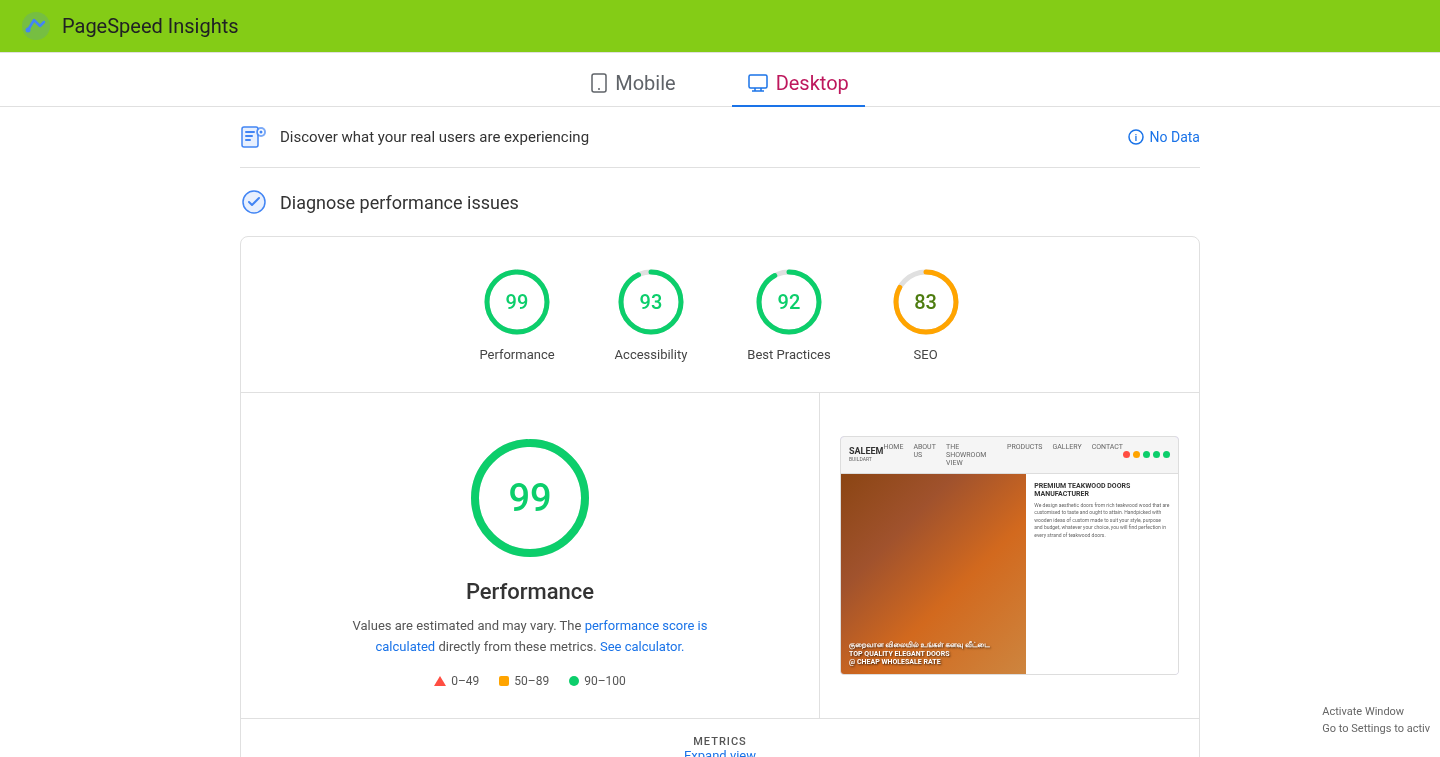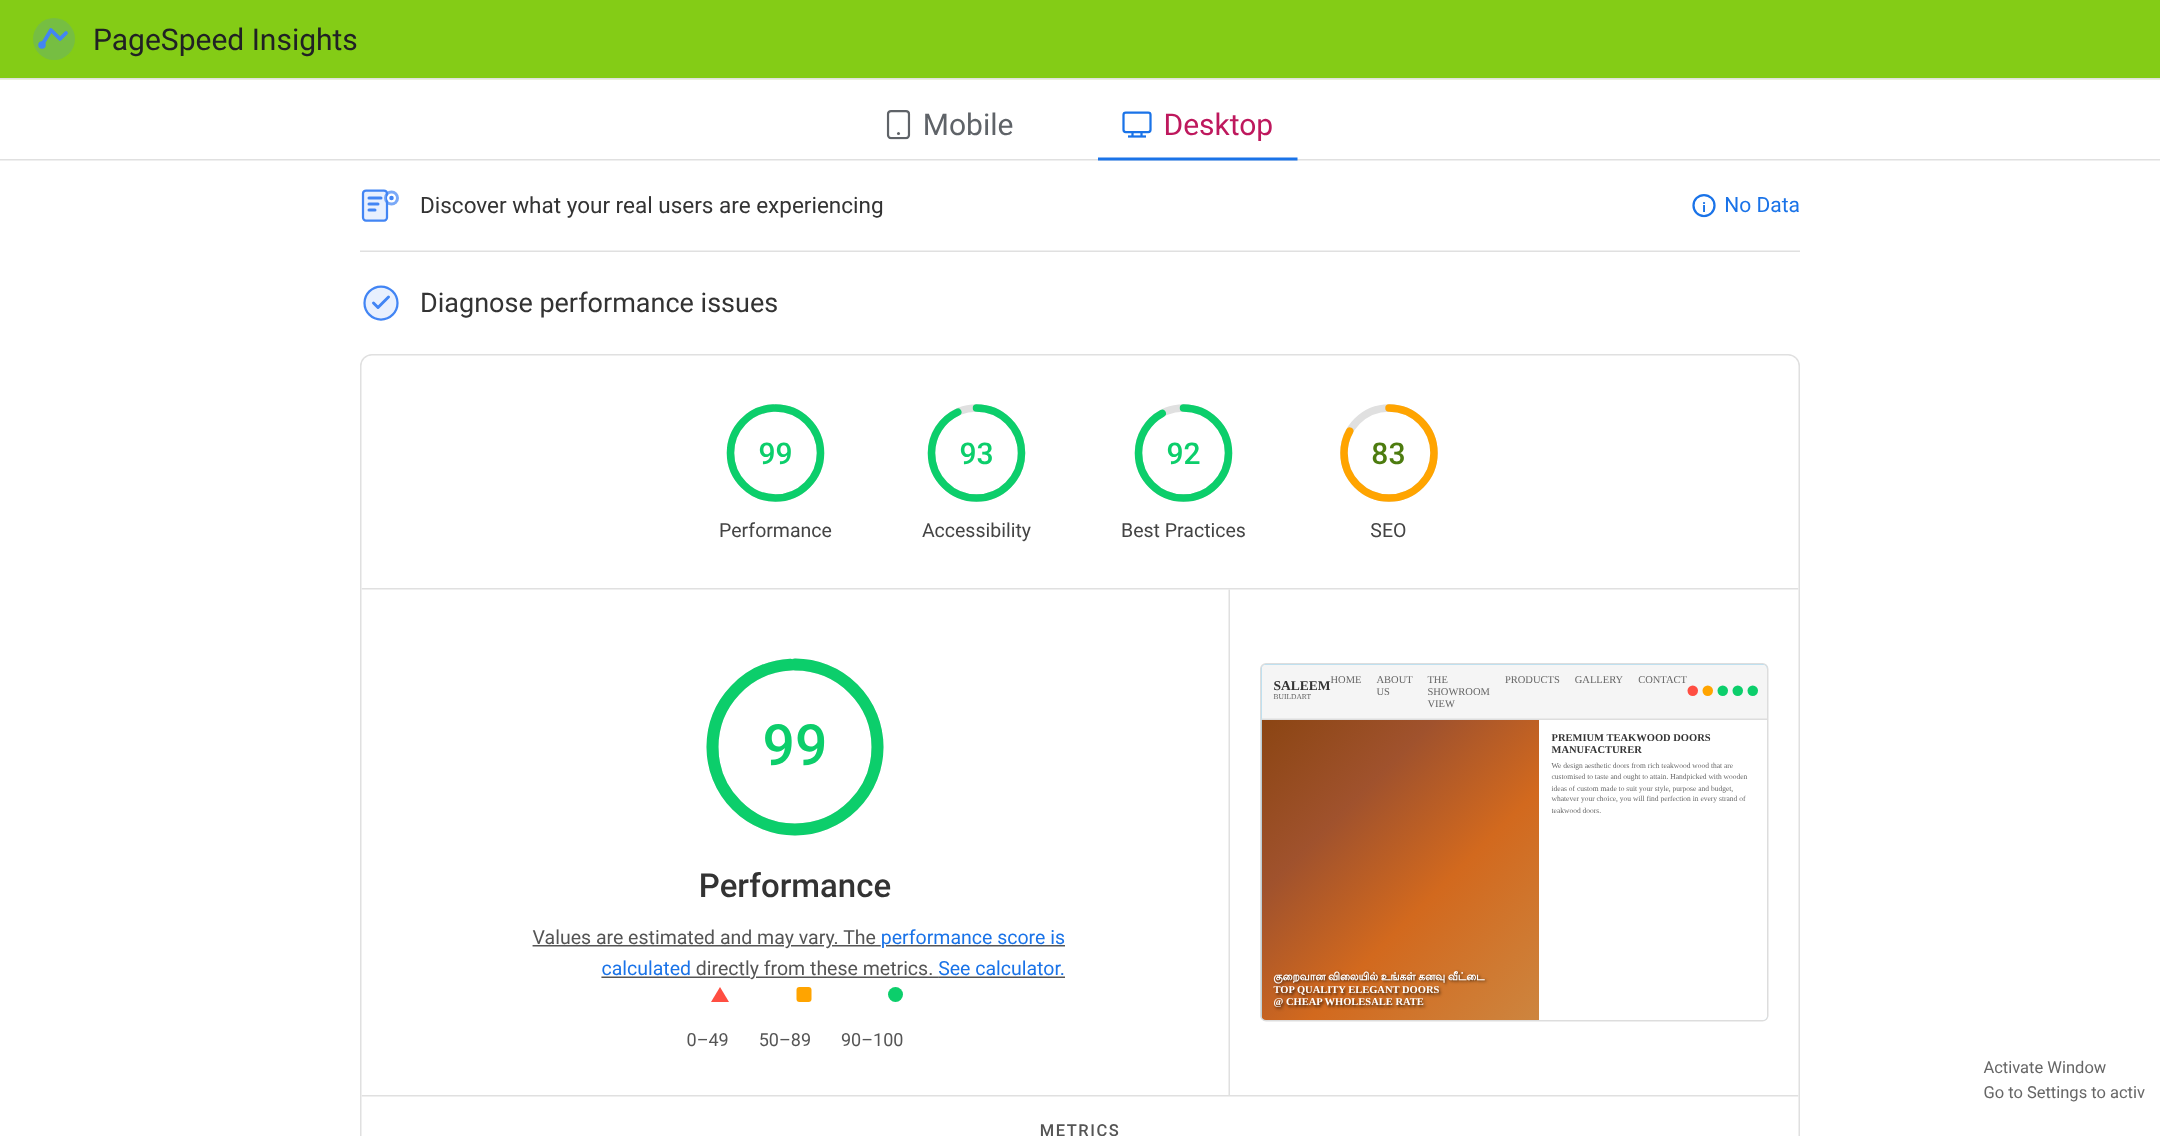--- a/index.html
+++ b/index.html
@@ -200,44 +200,42 @@
     }
     .perf-title {
       font-size: 22px;
       font-weight: 500;
       color: #333;
       margin-bottom: 12px;
     }
     .perf-desc {
       font-size: 13px;
       color: #555;
-      text-align: right;
+      text-align: center;
       max-width: 360px;
       line-height: 1.6;
-      margin-bottom: 0;
-      text-decoration: underline;
+      margin-bottom: 16px;
     }
     .perf-desc a {
       color: #1a73e8;
       text-decoration: none;
     }
 
     
     .legend-row {
       display: flex;
       gap: 20px;
       align-items: center;
       font-size: 12px;
       color: #555;
     }
     .legend-item {
       display: flex;
-      align-items: flex-end;
-      gap: 18px;
-      flex-direction: column;
+      align-items: center;
+      gap: 5px;
     }
     .legend-triangle {
       width: 0;
       height: 0;
       border-left: 6px solid transparent;
       border-right: 6px solid transparent;
       border-bottom: 10px solid #ff4e42;
     }
     .legend-square {
       width: 10px;
@@ -251,22 +249,21 @@
       background: #0cce6b;
       border-radius: 50%;
     }
 
     
     .website-preview {
       width: 340px;
       border: 1px solid #ddd;
       border-radius: 4px;
       overflow: hidden;
-      background: #7dd3fc;
-      font-family: Liberation Serif, serif;
+      background: #c4b5fd;
     }
     .preview-topbar {
       background: #f5f5f5;
       padding: 6px 8px;
       display: flex;
       align-items: center;
       justify-content: space-between;
       border-bottom: 1px solid #ddd;
     }
     .preview-logo-area {

